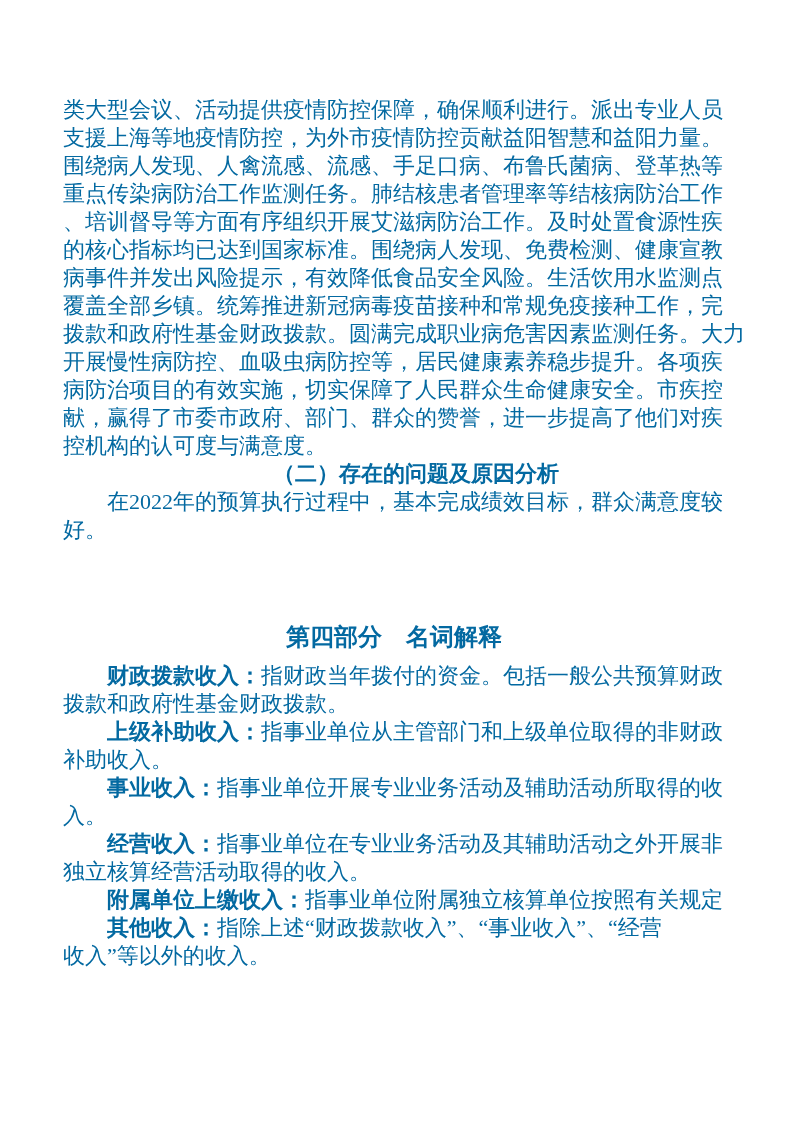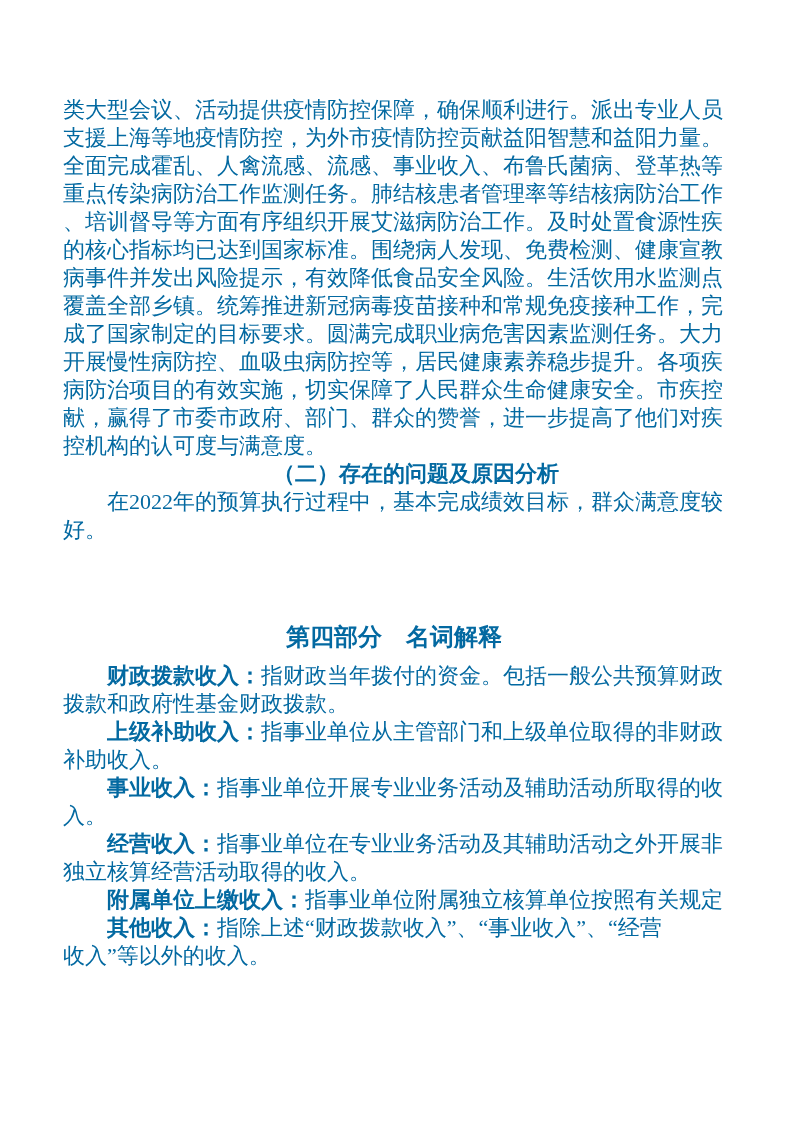--- a/index.html
+++ b/index.html
@@ -51,27 +51,27 @@
   }
 </style>
 </head>
 <body>
 
 <div class="page">
   <div class="content">
 
     <div class="line">类大型会议、活动提供疫情防控保障，确保顺利进行。派出专业人员</div>
     <div class="line">支援上海等地疫情防控，为外市疫情防控贡献益阳智慧和益阳力量。</div>
-    <div class="line">全面完成霍乱、人禽流感、流感、事业收入、布鲁氏菌病、登革热等</div>
+    <div class="line">围绕病人发现、人禽流感、流感、手足口病、布鲁氏菌病、登革热等</div>
     <div class="line">重点传染病防治工作监测任务。肺结核患者管理率等结核病防治工作</div>
     <div class="line">、培训督导等方面有序组织开展艾滋病防治工作。及时处置食源性疾</div>
     <div class="line">的核心指标均已达到国家标准。围绕病人发现、免费检测、健康宣教</div>
     <div class="line">病事件并发出风险提示，有效降低食品安全风险。生活饮用水监测点</div>
     <div class="line">覆盖全部乡镇。统筹推进新冠病毒疫苗接种和常规免疫接种工作，完</div>
-    <div class="line">成了国家制定的目标要求。圆满完成职业病危害因素监测任务。大力</div>
+    <div class="line">拨款和政府性基金财政拨款。圆满完成职业病危害因素监测任务。大力</div>
     <div class="line">开展慢性病防控、血吸虫病防控等，居民健康素养稳步提升。各项疾</div>
     <div class="line">病防治项目的有效实施，切实保障了人民群众生命健康安全。市疾控</div>
     <div class="line">献，赢得了市委市政府、部门、群众的赞誉，进一步提高了他们对疾</div>
     <div class="line">控机构的认可度与满意度。</div>
 
     <div class="line indent bold">（二）存在的问题及原因分析</div>
     <div class="line indent">在2022年的预算执行过程中，基本完成绩效目标，群众满意度较</div>
     <div class="line">好。</div>
 
     <div class="spacer"></div>

